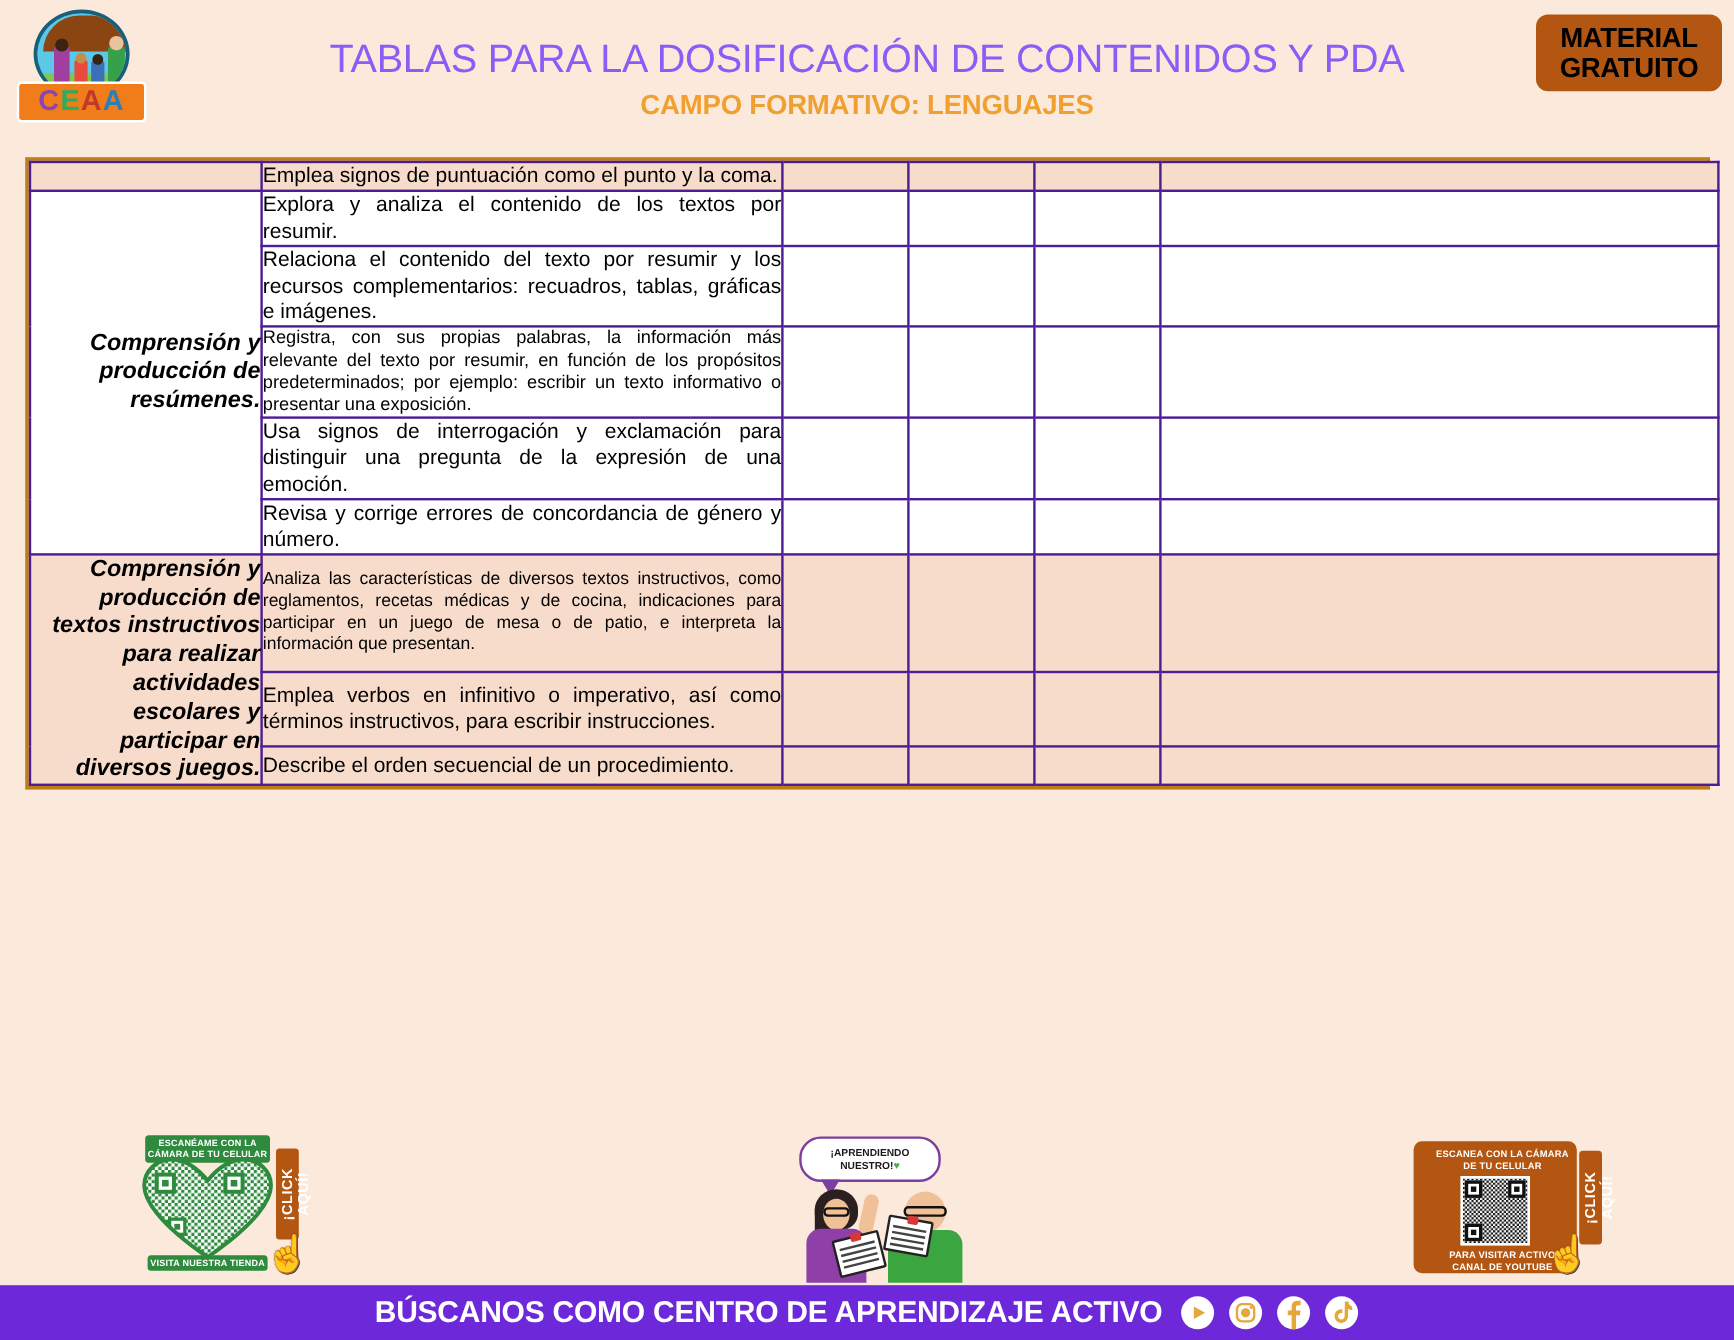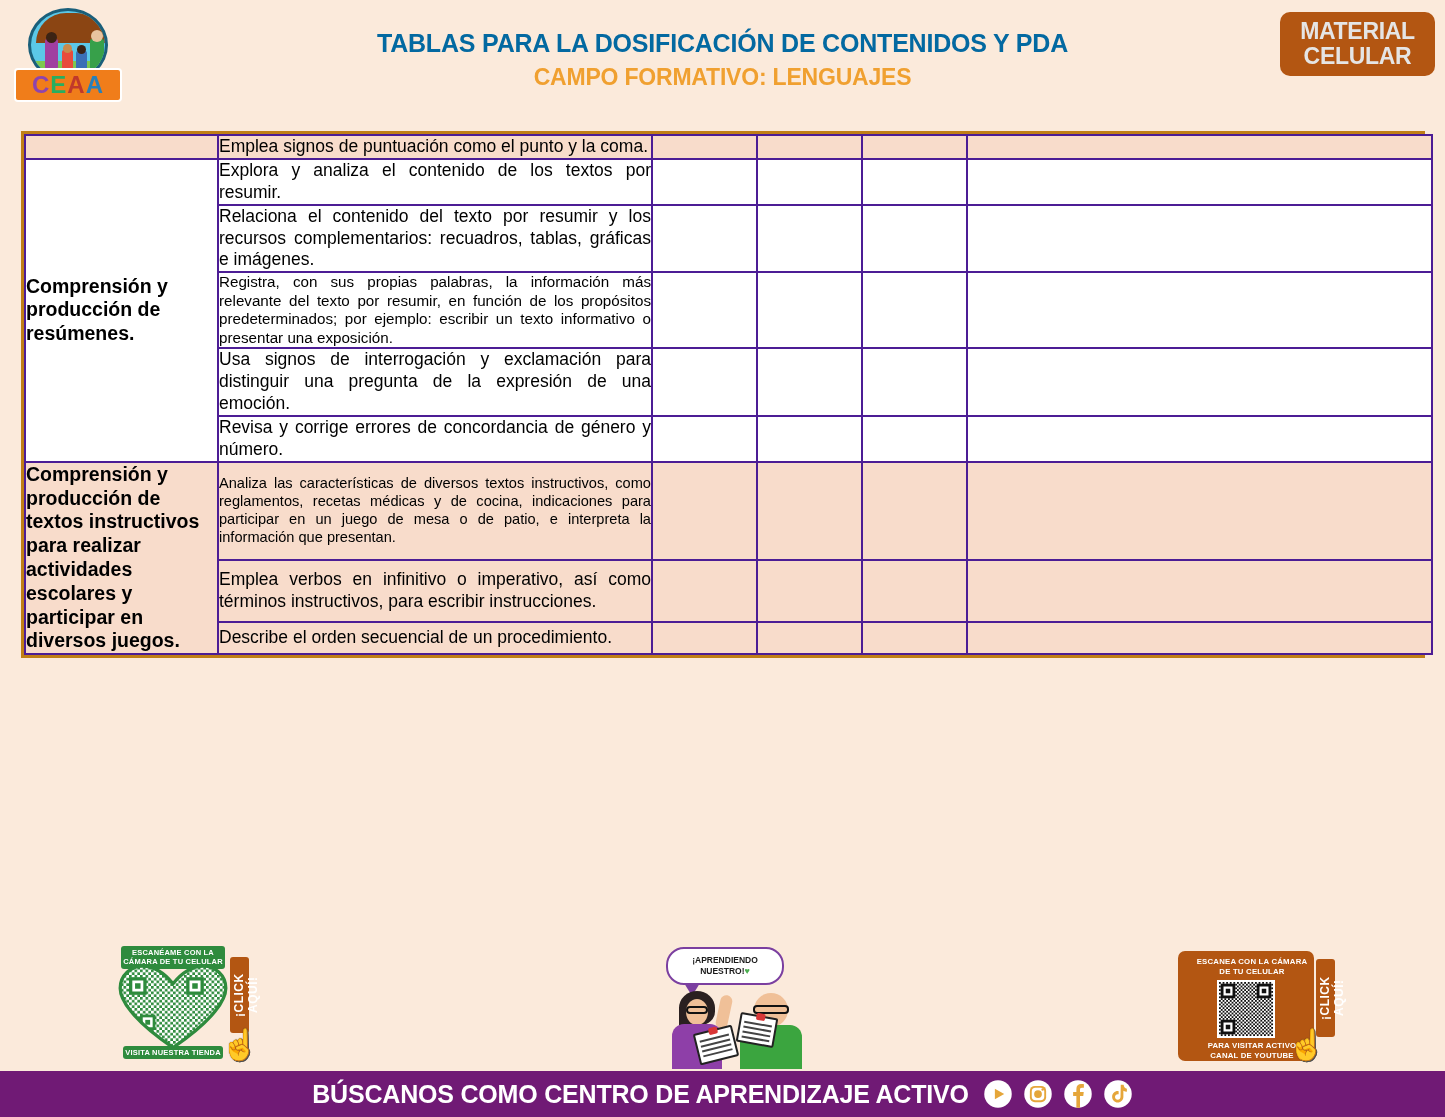--- a/index.html
+++ b/index.html
@@ -66,23 +66,23 @@
     -webkit-text-stroke: 0px;
   }
   .rl1 { color:#8e44ad; } .rl2 { color:#27ae60; } .rl3 { color:#c0392b; } .rl4 { color:#2980b9; }
 
   .titles {
     position: absolute;
     left: 0; right: 0; top: 28px;
     text-align: center;
   }
   .title-line1, .title-line2 {
-    font-size: 25px;
-    font-weight: bold;
-    color: #0369a1;
+    font-size: 33px;
+    font-weight: normal;
+    color: #8b5cf6;
     letter-spacing: -0.2px;
     line-height: 1.25;
   }
   .title-line3 {
     font-size: 23px;
     font-weight: bold;
     color: #f0a030;
     margin-top: 5px;
     letter-spacing: -0.2px;
   }
@@ -90,21 +90,21 @@
   .badge {
     position: absolute;
     right: 10px; top: 12px;
     width: 155px; height: 64px;
     background: #b35612;
     border-radius: 10px;
     display: flex;
     flex-direction: column;
     align-items: center;
     justify-content: center;
-    color: #e5e5e5;
+    color: #000000;
     font-weight: bold;
     font-size: 23px;
     line-height: 1.1;
     letter-spacing: -0.3px;
   }
 
   
   .table-wrap {
     position: absolute;
     left: 21px;
@@ -125,26 +125,27 @@
   }
   .col-cat { width: 193px; }
   .col-pda { width: 434px; }
   .col-n1, .col-n2, .col-n3 { width: 105px; }
   .col-wide { width: 465px; }
 
   .shaded { background: #f8dccb; }
   .plain  { background: #ffffff; }
 
   .cat-cell {
-    text-align: left;
+    text-align: right;
     font-weight: bold;
     font-size: 19.5px;
     color: #000;
     line-height: 1.22;
     padding: 6px 8px;
+    font-style: italic;
   }
   .pda-cell {
     text-align: justify;
     text-justify: inter-word;
     font-size: 17.5px;
     color: #000;
     line-height: 1.25;
     padding: 8px 12px 8px 11px;
   }
   .pda-cell.small {
@@ -273,21 +274,21 @@
   .qr-img svg { width:100%; height:100%; display:block; }
   .click-right { left:138px; top:14px; height:78px; width:19px; }
   .hand-right { position:absolute; left:110px; top:82px; font-size:30px; color:#fff;
                 text-shadow: 0 0 1px #333, 1px 1px 0 #555; }
 
   
   .bottom-bar {
     position:absolute;
     left:0; right:0; bottom:0;
     height:46px;
-    background:#701a75;
+    background:#6d28d9;
     display:flex;
     align-items:center;
     justify-content:center;
     gap:14px;
   }
   .bottom-text {
     color:#ffffff;
     font-size:25px;
     font-weight:bold;
     letter-spacing:-0.2px;
@@ -328,21 +329,21 @@
     </div>
   </div>
 
   <div class="titles">
     <div class="title-line1">TABLAS PARA LA DOSIFICACIÓN DE CONTENIDOS Y PDA</div>
     <div class="title-line3">CAMPO FORMATIVO: LENGUAJES</div>
   </div>
 
   <div class="badge">
     <div>MATERIAL</div>
-    <div>CELULAR</div>
+    <div>GRATUITO</div>
   </div>
 </div>
 
 <div class="table-wrap">
   <table class="grid">
     <colgroup>
       <col class="col-cat">
         <col class="col-pda">
       <col class="col-n1">
         <col class="col-n2">

